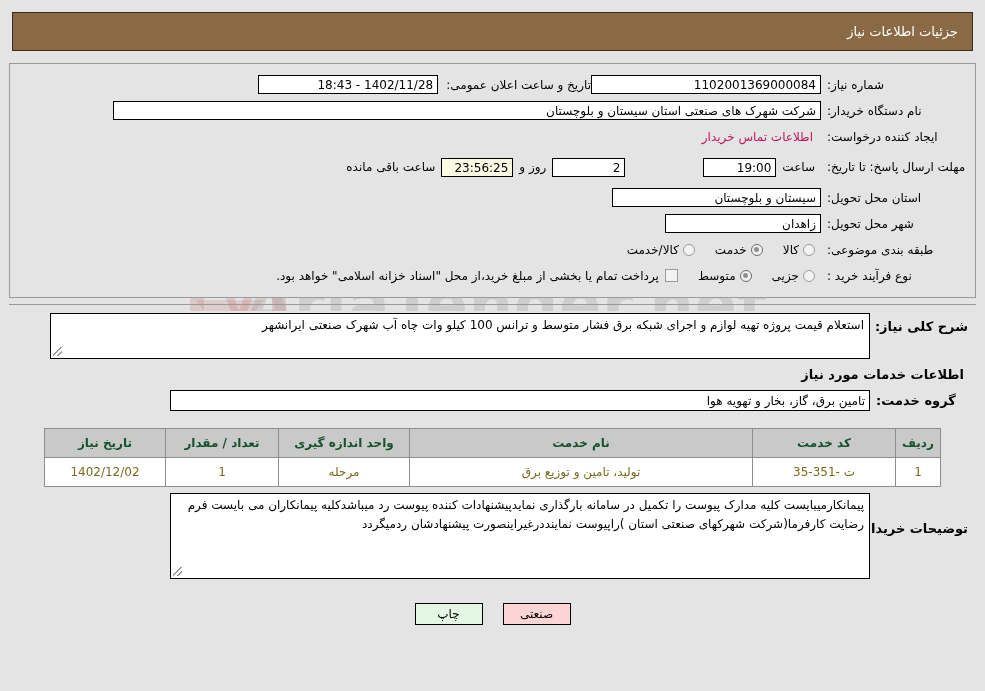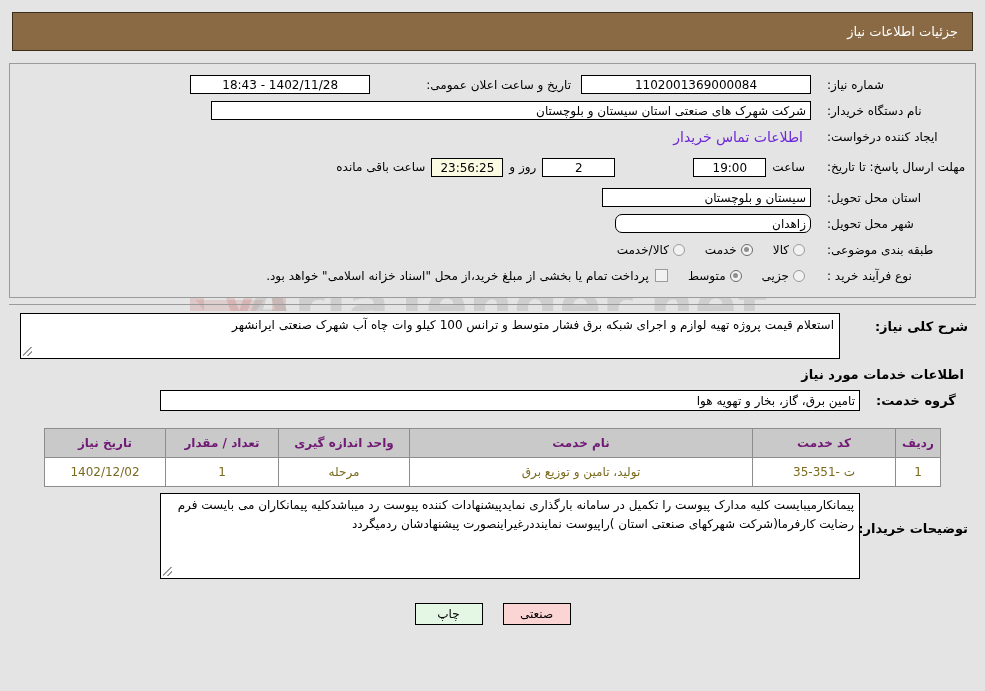--- a/index.html
+++ b/index.html
@@ -108,47 +108,47 @@
 
   
   .row {
     display: flex;
     align-items: center;
     min-height: 25px;
     margin-bottom: 1px;
   }
   .lbl {
     text-align: left;
-    padding-left: 16px;
+    padding-left: 6px;
     font-size: 12px;
     white-space: nowrap;
   }
   .lbl-w { width: 140px; }
 
   .fld {
     background: #ffffff;
     border: 1px solid #000000;
     height: 19px;
     line-height: 19px;
     font-size: 12px;
     box-sizing: border-box;
     padding: 0 4px;
-    text-align: center;
+    text-align: right;
     color: #000;
     overflow: hidden;
     white-space: nowrap;
     font-family: "DejaVu Sans", "Liberation Sans", sans-serif;
   }
   .fld-right { text-align: right; }
   .fld-num { font-family: "DejaVu Sans", "Liberation Sans", sans-serif; }
   .fld-cream { background: #fbfae3; }
 
   .link-buyer {
-    color: #6d28d9;
-    font-size: 14px;
+    color: #be185d;
+    font-size: 12px;
     margin-left: 8px;
     margin-right: 8px;
     cursor: pointer;
     white-space: nowrap;
   }
 
   .mini-lbl {
     font-size: 12px;
     padding: 0 6px;
     white-space: nowrap;
@@ -224,21 +224,21 @@
     border-collapse: collapse;
     margin-top: 2px;
     font-size: 12px;
   }
   table.grid th {
     background: #c9c9c9;
     border: 1px solid #8d8d8d;
     height: 26px;
     font-weight: bold;
     font-size: 12px;
-    color: #701a75;
+    color: #14532d;
   }
   table.grid td {
     background: #ffffff;
     border: 1px solid #8d8d8d;
     height: 26px;
     text-align: center;
     color: #7a6a1e;
   }
   td.dark { color: #000; }
 
@@ -283,28 +283,28 @@
 <div class="page">
 
   <div class="header-bar">
     <span>جزئیات اطلاعات نیاز</span>
   </div>
 
   <div class="panel" style="margin-top:12px;padding-top:8px;">
 
     <div class="row">
       <div class="lbl lbl-w" style="order:0;">شماره نیاز:</div>
-      <div class="fld fld-num" style="width:230px;margin-left:10px;">1102001369000084</div>
-      <div class="lbl" style="padding-left:8px;margin-left:48px;">تاریخ و ساعت اعلان عمومی:</div>
+      <div class="fld fld-num" style="width:230px;">1102001369000084</div>
+      <div class="lbl" style="padding-left:8px;">تاریخ و ساعت اعلان عمومی:</div>
       <div class="fld fld-num" style="width:180px;">1402/11/28 - 18:43</div>
     </div>
 
     <div class="row">
       <div class="lbl lbl-w">نام دستگاه خریدار:</div>
-      <div class="fld fld-right" style="width:600px;">شرکت شهرک های صنعتی استان سیستان و بلوچستان</div>
+      <div class="fld fld-right" style="width:708px;">شرکت شهرک های صنعتی استان سیستان و بلوچستان</div>
     </div>
 
     <div class="row">
       <div class="lbl lbl-w">ایجاد کننده درخواست:</div>
       <span class="link-buyer">اطلاعات تماس خریدار</span>
     </div>
 
     <div class="row" style="min-height:34px;">
       <div class="lbl lbl-w" style="line-height:15px;white-space:normal;width:140px;">مهلت ارسال پاسخ: تا تاریخ:</div>
       <span class="mini-lbl">ساعت</span>
@@ -315,21 +315,21 @@
       <span class="mini-lbl">ساعت باقی مانده</span>
     </div>
 
     <div class="row">
       <div class="lbl lbl-w">استان محل تحویل:</div>
       <div class="fld fld-right" style="width:209px;">سیستان و بلوچستان</div>
     </div>
 
     <div class="row">
       <div class="lbl lbl-w">شهر محل تحویل:</div>
-      <div class="fld fld-right" style="width:196px;border-radius:7px;">زاهدان</div>
+      <div class="fld fld-right" style="width:156px;">زاهدان</div>
     </div>
 
     <div class="row">
       <div class="lbl lbl-w">طبقه بندی موضوعی:</div>
       <span class="radio"></span>
       <span class="opt-lbl">کالا</span>
       <span class="radio on"></span>
       <span class="opt-lbl">خدمت</span>
       <span class="radio"></span>
       <span class="opt-lbl">کالا/خدمت</span>
@@ -344,21 +344,21 @@
       <span class="chk"></span>
       <span class="opt-lbl">پرداخت تمام یا بخشی از مبلغ خرید،از محل "اسناد خزانه اسلامی" خواهد بود.</span>
     </div>
 
   </div>
 
   <hr class="hr-sep">
 
   <div class="panel panel-flat" style="margin-top:6px;">
     <div class="row" style="align-items:flex-start;min-height:46px;">
-      <div class="lbl bold-lbl" style="width:92px;padding-top:6px;margin-left:20px;">شرح کلی نیاز:</div>
+      <div class="lbl bold-lbl" style="width:92px;padding-top:6px;">شرح کلی نیاز:</div>
       <div class="ta" style="width:820px;height:46px;">استعلام قیمت پروژه تهیه لوازم و اجرای شبکه برق فشار متوسط  و ترانس 100 کیلو وات چاه آب شهرک صنعتی  ایرانشهر</div>
     </div>
 
     <div class="section-title">اطلاعات خدمات مورد نیاز</div>
 
     <div class="row">
       <div class="lbl bold-lbl" style="width:92px;">گروه خدمت:</div>
       <div class="fld fld-right" style="width:700px;height:21px;line-height:21px;">تامین برق، گاز، بخار و تهویه هوا</div>
     </div>
   </div>

